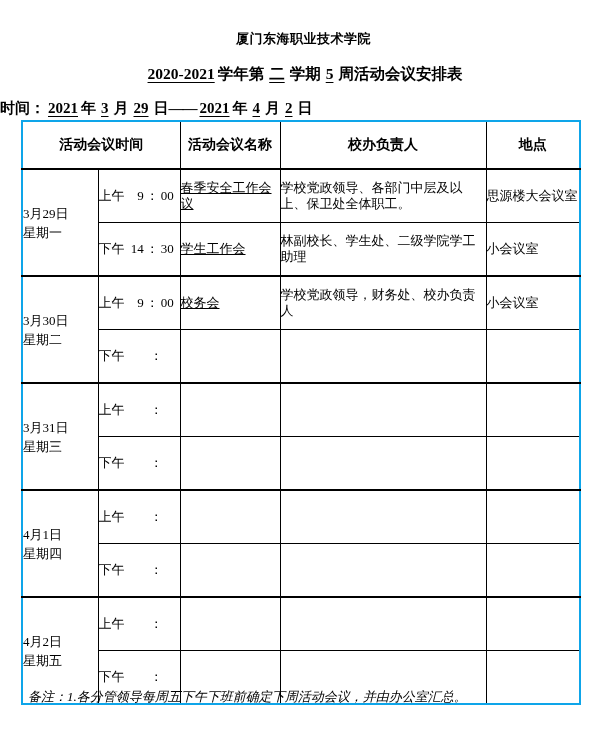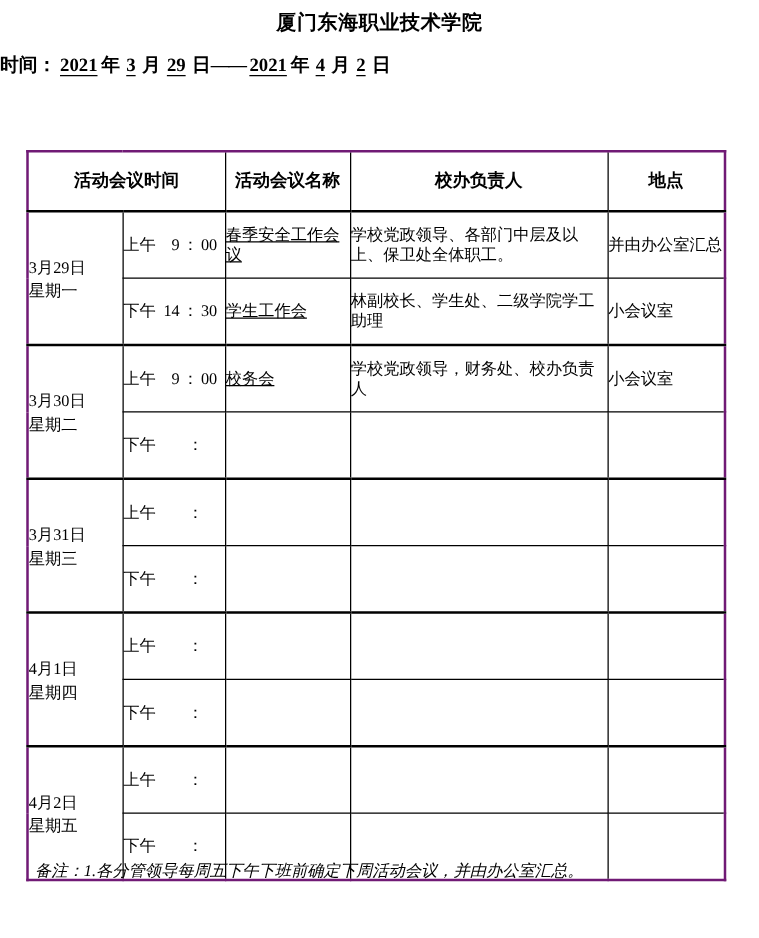--- a/index.html
+++ b/index.html
@@ -18,24 +18,24 @@
     position: relative;
     width: 607px;
     height: 750px;
     box-sizing: border-box;
   }
 
   
   .org-title {
     text-align: center;
     font-weight: bold;
-    font-size: 16px;
+    font-size: 13px;
     letter-spacing: 0.5px;
     margin: 0;
-    padding-top: 8px;
+    padding-top: 28px;
     line-height: 22px;
   }
   .doc-title {
     text-align: center;
     font-weight: bold;
     font-size: 15.5px;
     margin: 0;
     padding-top: 13px;
     line-height: 22px;
     white-space: nowrap;
@@ -74,21 +74,21 @@
     border-collapse: collapse;
     width: 558px;
     table-layout: fixed;
   }
   table.sched td, table.sched th {
     border: 1px solid #000000;
     padding: 0;
     vertical-align: middle;
   }
   table.sched {
-    border: 2px solid #701a75;
+    border: 2px solid #0ea5e9;
   }
   .hdr th {
     height: 46px;
     font-weight: bold;
     font-size: 14px;
     text-align: center;
     border-bottom: 2px solid #000;
   }
   .col-date   { width: 76px; }
   .col-time   { width: 82px; }
@@ -152,20 +152,23 @@
   }
   .note-2 { padding-left: 42px; }
 </style>
 </head>
 <body>
 
 <div class="page">
 
   <div class="org-title">厦门东海职业技术学院</div>
 
+  <div class="doc-title">
+    <span class="blank">2020-2021</span><span>学年第</span><span class="blank-sm">二</span><span>学期</span><span class="blank-sm">5</span><span>周活动会议安排表</span>
+  </div>
 
   <div class="date-line">
     <span>时间：</span><span class="blank">2021</span><span>年</span><span class="blank-sm">3</span><span>月</span><span class="blank-sm">29</span><span>日</span><span class="dash">——</span><span class="blank">2021</span><span>年</span><span class="blank-sm">4</span><span>月</span><span class="blank-sm">2</span><span>日</span>
   </div>
 
   <div class="tbl-wrap">
     <table class="sched">
       <colgroup>
         <col class="col-date">
           <col class="col-time">
@@ -183,21 +186,21 @@
       </thead>
       <tbody id="sched-body">
           <tr class="day-start">
             <td class="daycell" rowspan="2">
               <div>3月29日</div>
               <div>星期一</div>
             </td>
             <td class="timecell"><span class="ampm">上午</span> <span class="t-h">9</span><span class="t-c">：</span><span class="t-m">00</span></td>
             <td class="namecell">春季安全工作会议</td>
             <td class="peoplecell">学校党政领导、各部门中层及以上、保卫处全体职工。</td>
-            <td class="placecell">并由办公室汇总</td>
+            <td class="placecell">思源楼大会议室</td>
           </tr>
           <tr>
             <td class="timecell"><span class="ampm">下午</span> <span class="t-h">14</span><span class="t-c">：</span><span class="t-m">30</span></td>
             <td class="namecell">学生工作会</td>
             <td class="peoplecell">林副校长、学生处、二级学院学工助理</td>
             <td class="placecell">小会议室</td>
           </tr>
           <tr class="day-start">
             <td class="daycell" rowspan="2">
               <div>3月30日</div>

